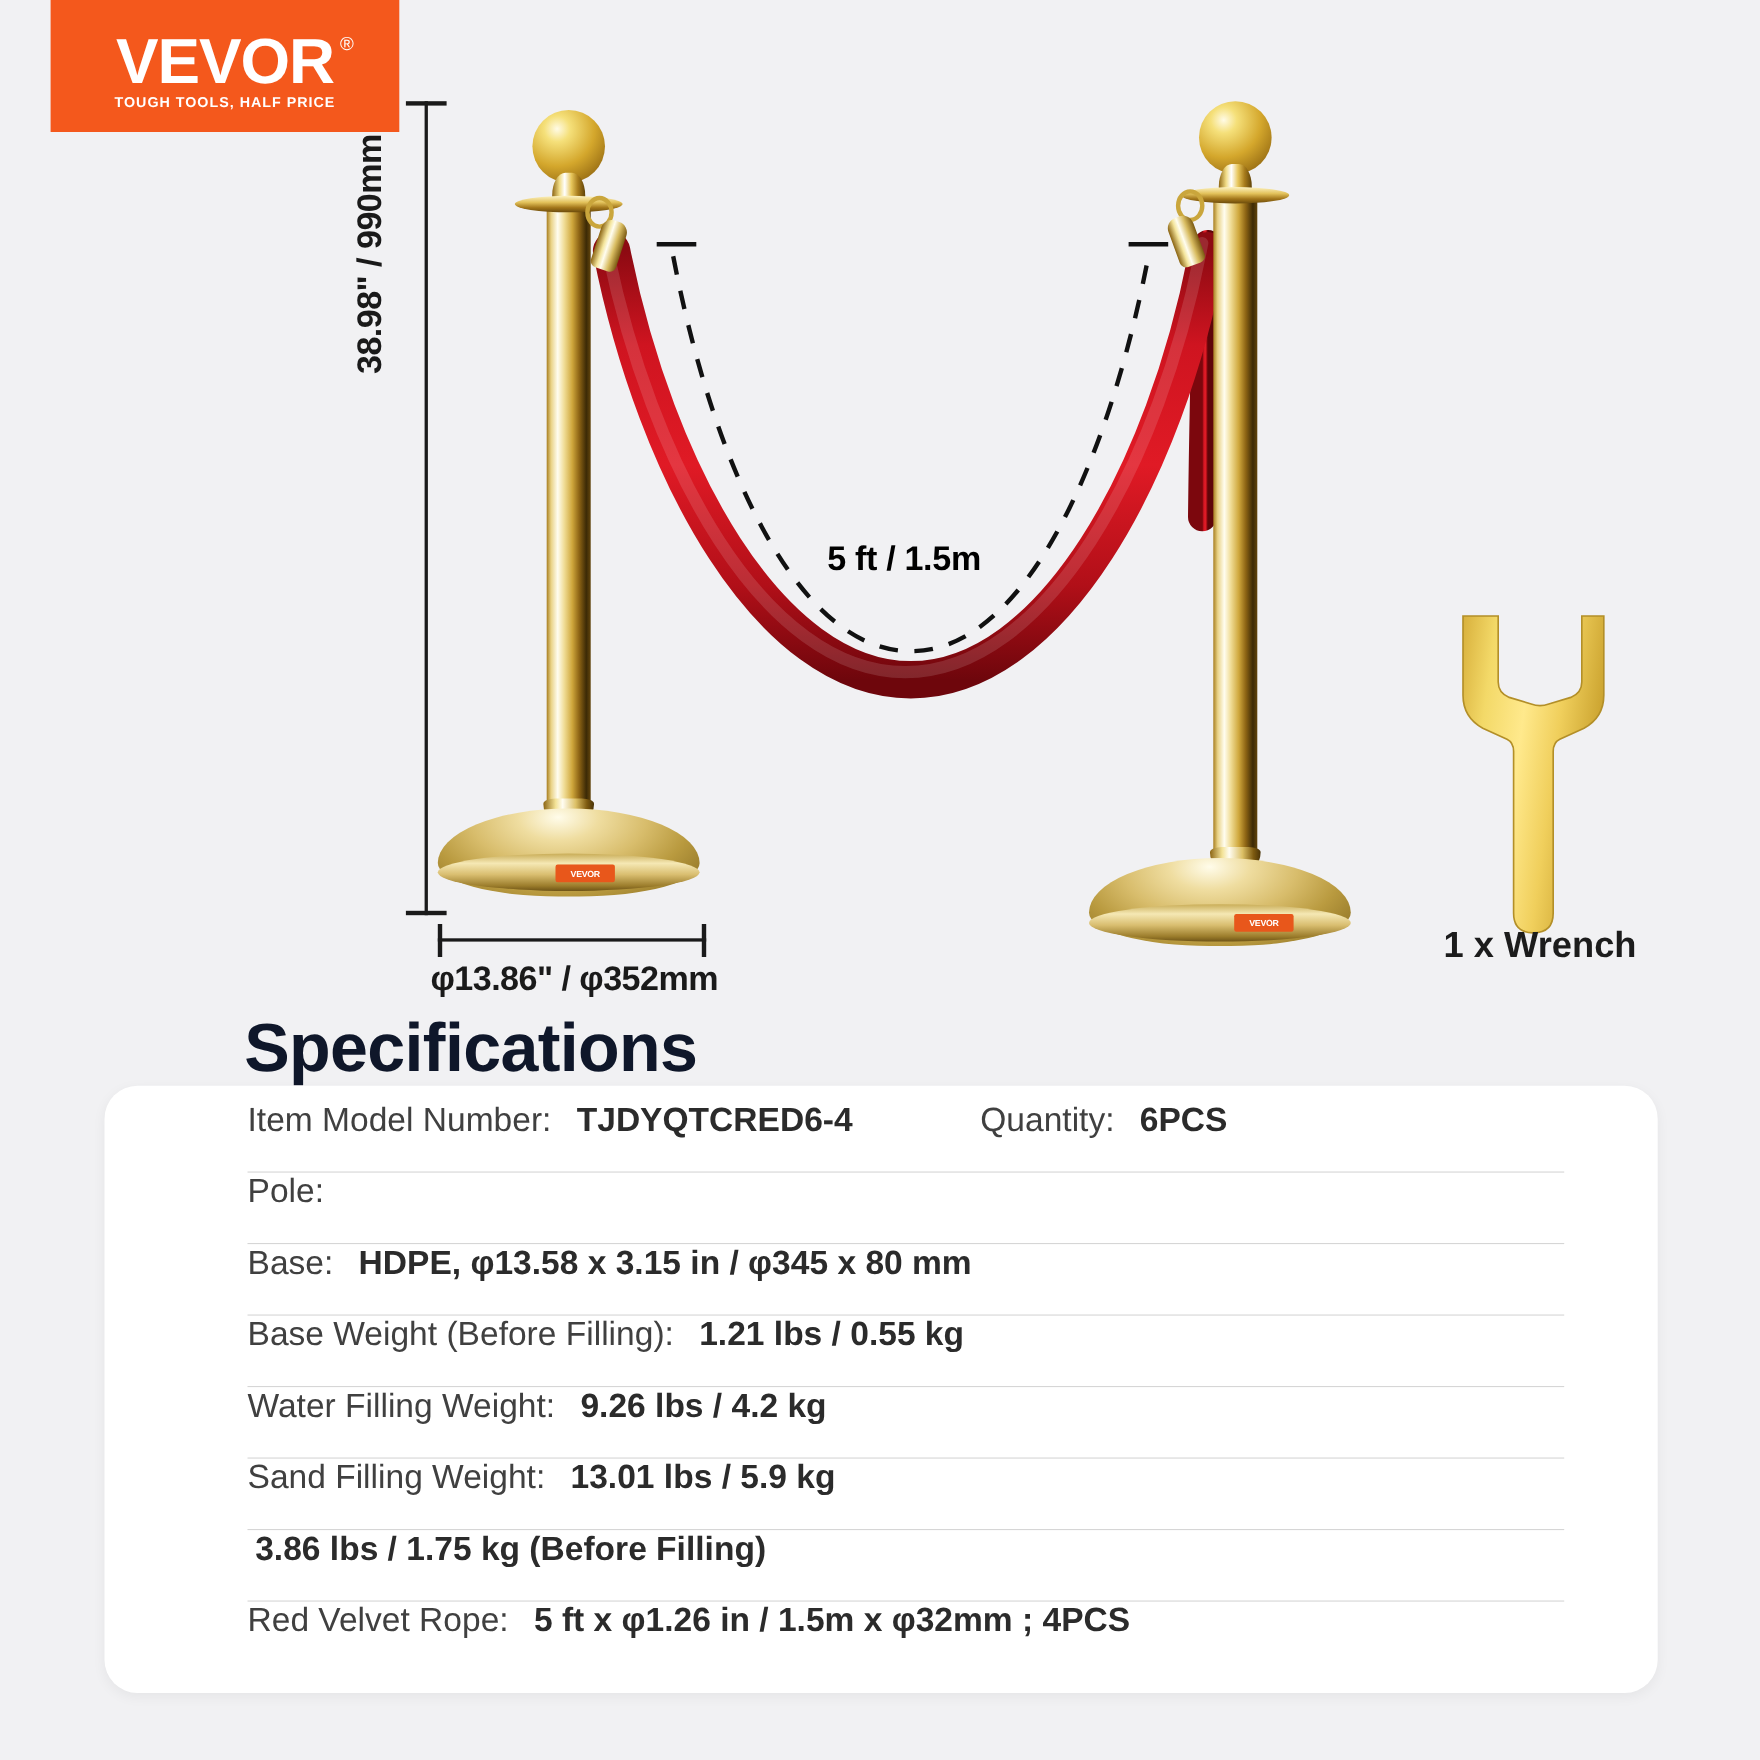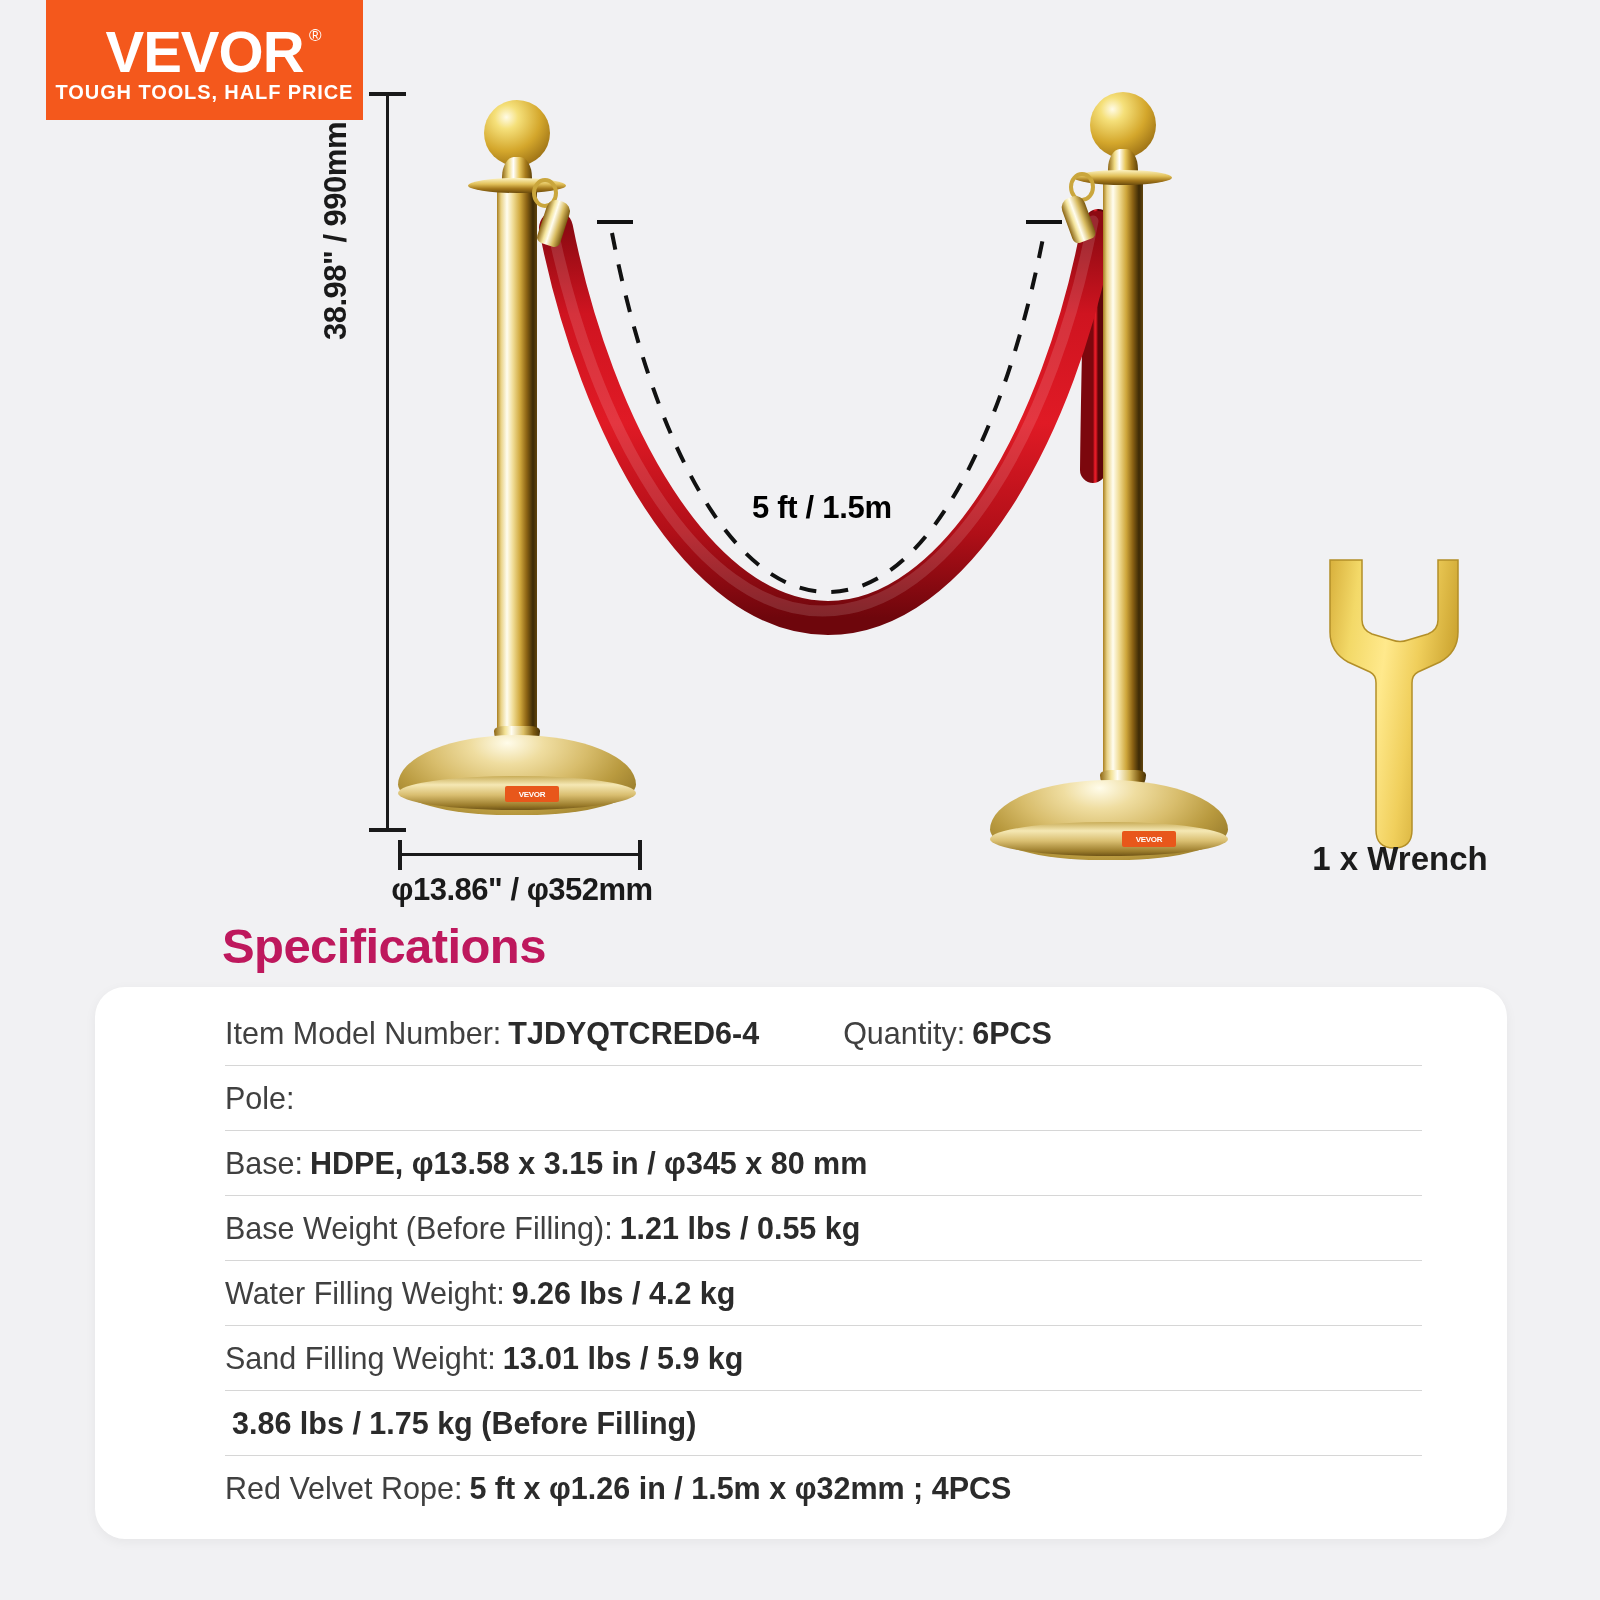--- a/index.html
+++ b/index.html
@@ -34,21 +34,21 @@
     position: relative;
     font-family: "Liberation Sans", sans-serif;
   }
   #brand-reg {
     position: absolute;
     top: 4px; right: -17px;
     font-size: 17px;
     font-weight: normal;
   }
   #brand-tagline {
-    font-size: 20px;
+    font-size: 13px;
     font-weight: bold;
     color: #ffffff;
     letter-spacing: 0.9px;
     margin-top: 0;
   }
 
   
   #product-figure {
     position: absolute;
     left: 0; top: 0;
@@ -218,45 +218,46 @@
     text-align: center;
     font-size: 33px;
     font-weight: bold;
     color: #1c1c1c;
   }
 
   
   #spec-heading {
     position: absolute;
     left: 222px; top: 918px;
-    font-size: 49px;
-    font-weight: bold;
-    color: #be185d;
+    font-size: 62px;
+    font-weight: bold;
+    color: #0f172a;
     letter-spacing: -0.6px;
   }
 
   #spec-card {
     position: absolute;
     left: 95px; top: 987px;
     width: 1412px; height: 552px;
     background: #ffffff;
     border-radius: 30px;
     box-shadow: 0 3px 12px rgba(0,0,0,0.05);
     padding: 14px 0 0 0;
   }
 
   .spec-row {
     display: flex;
-    align-items: center;
+    align-items: flex-start;
     height: 65px;
     margin: 0 85px 0 130px;
     border-bottom: 1.5px solid #d6d6d6;
     font-size: 30.5px;
     color: #404040;
     white-space: nowrap;
+    gap: 16px;
   }
   .spec-row:last-child { border-bottom: none; }
   .spec-label { font-weight: normal; }
   .spec-value { font-weight: bold; color: #2b2b2b; margin-left: 7px; }
   .spec-gap { display: inline-block; width: 84px; }
 </style>
 </head>
 <body>
 
 <div id="brand-logo">

